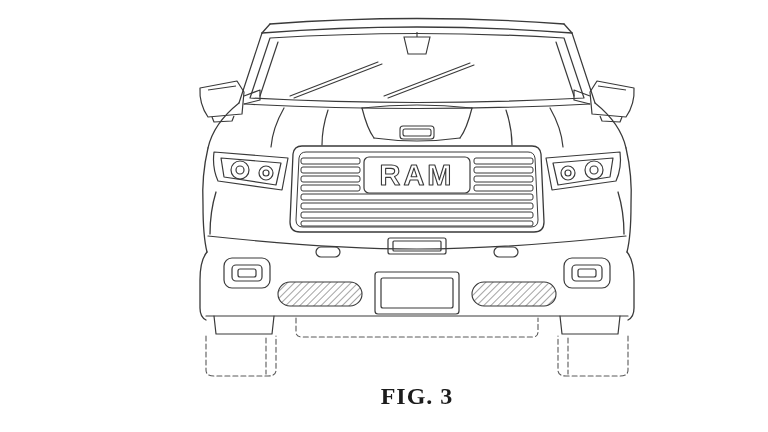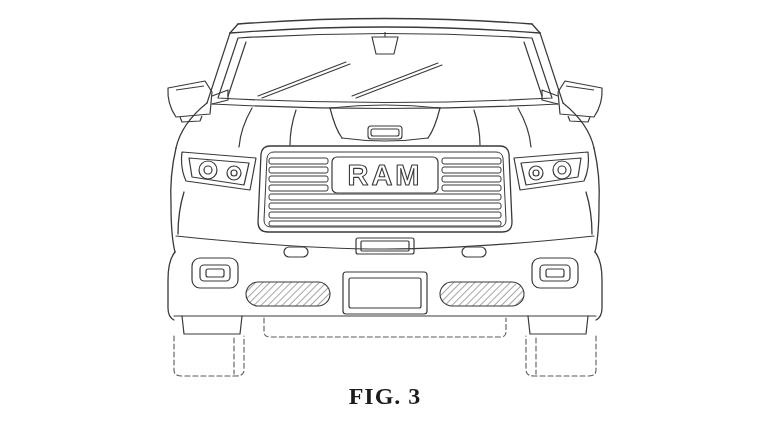--- a/index.html
+++ b/index.html
@@ -9,20 +9,21 @@
     width: 768px;
     height: 432px;
     overflow: hidden;
     font-family: "Liberation Sans", sans-serif;
   }
   .page {
     position: relative;
     width: 696px;
     height: 432px;
     background: #ffffff;
+    padding-left: 32px;
   }
   svg {
     display: block;
   }
   .caption-text {
     font-family: "Liberation Serif", serif;
     font-weight: bold;
     font-size: 24px;
     letter-spacing: 1px;
     fill: #1c1c1c;

